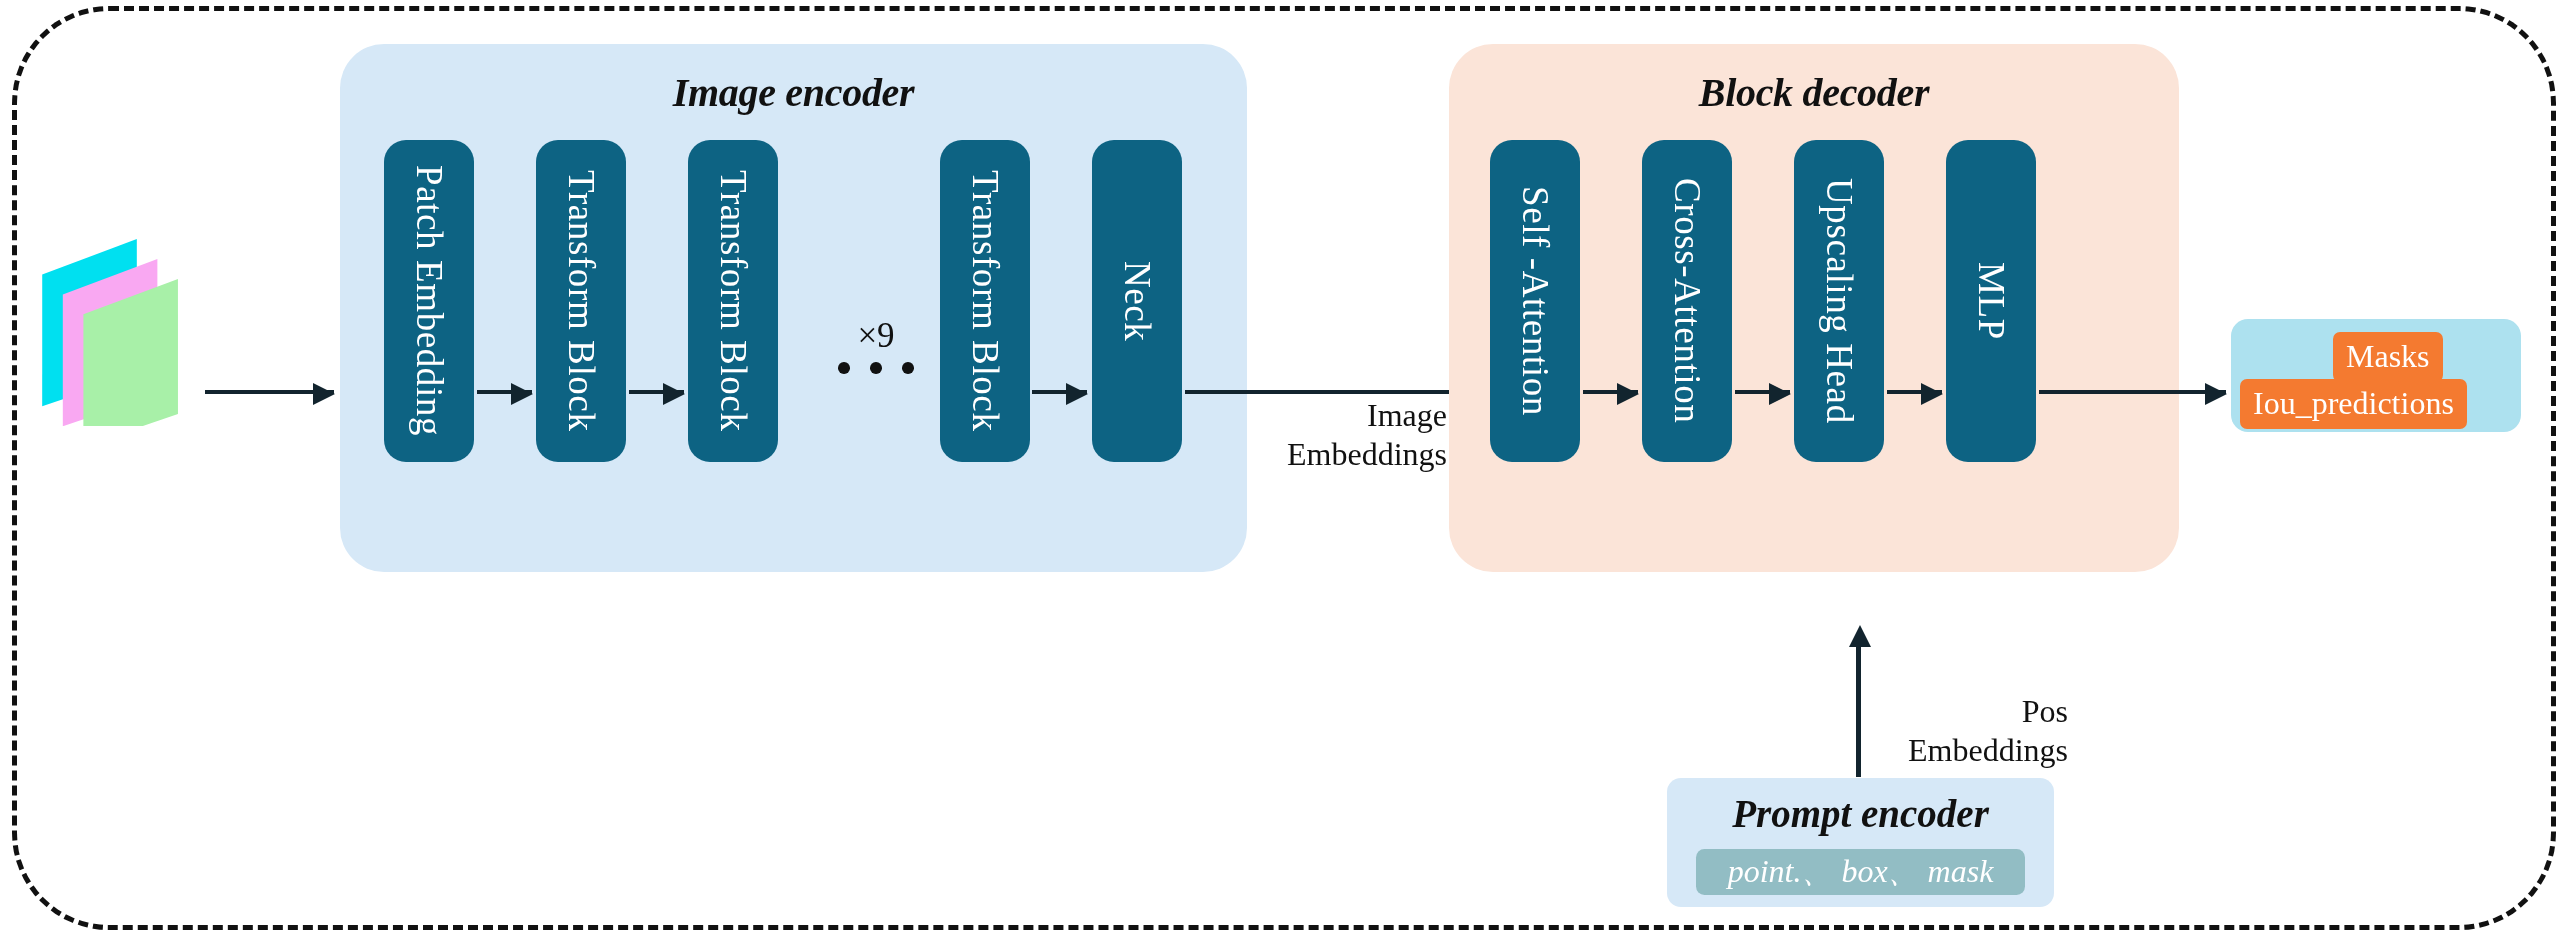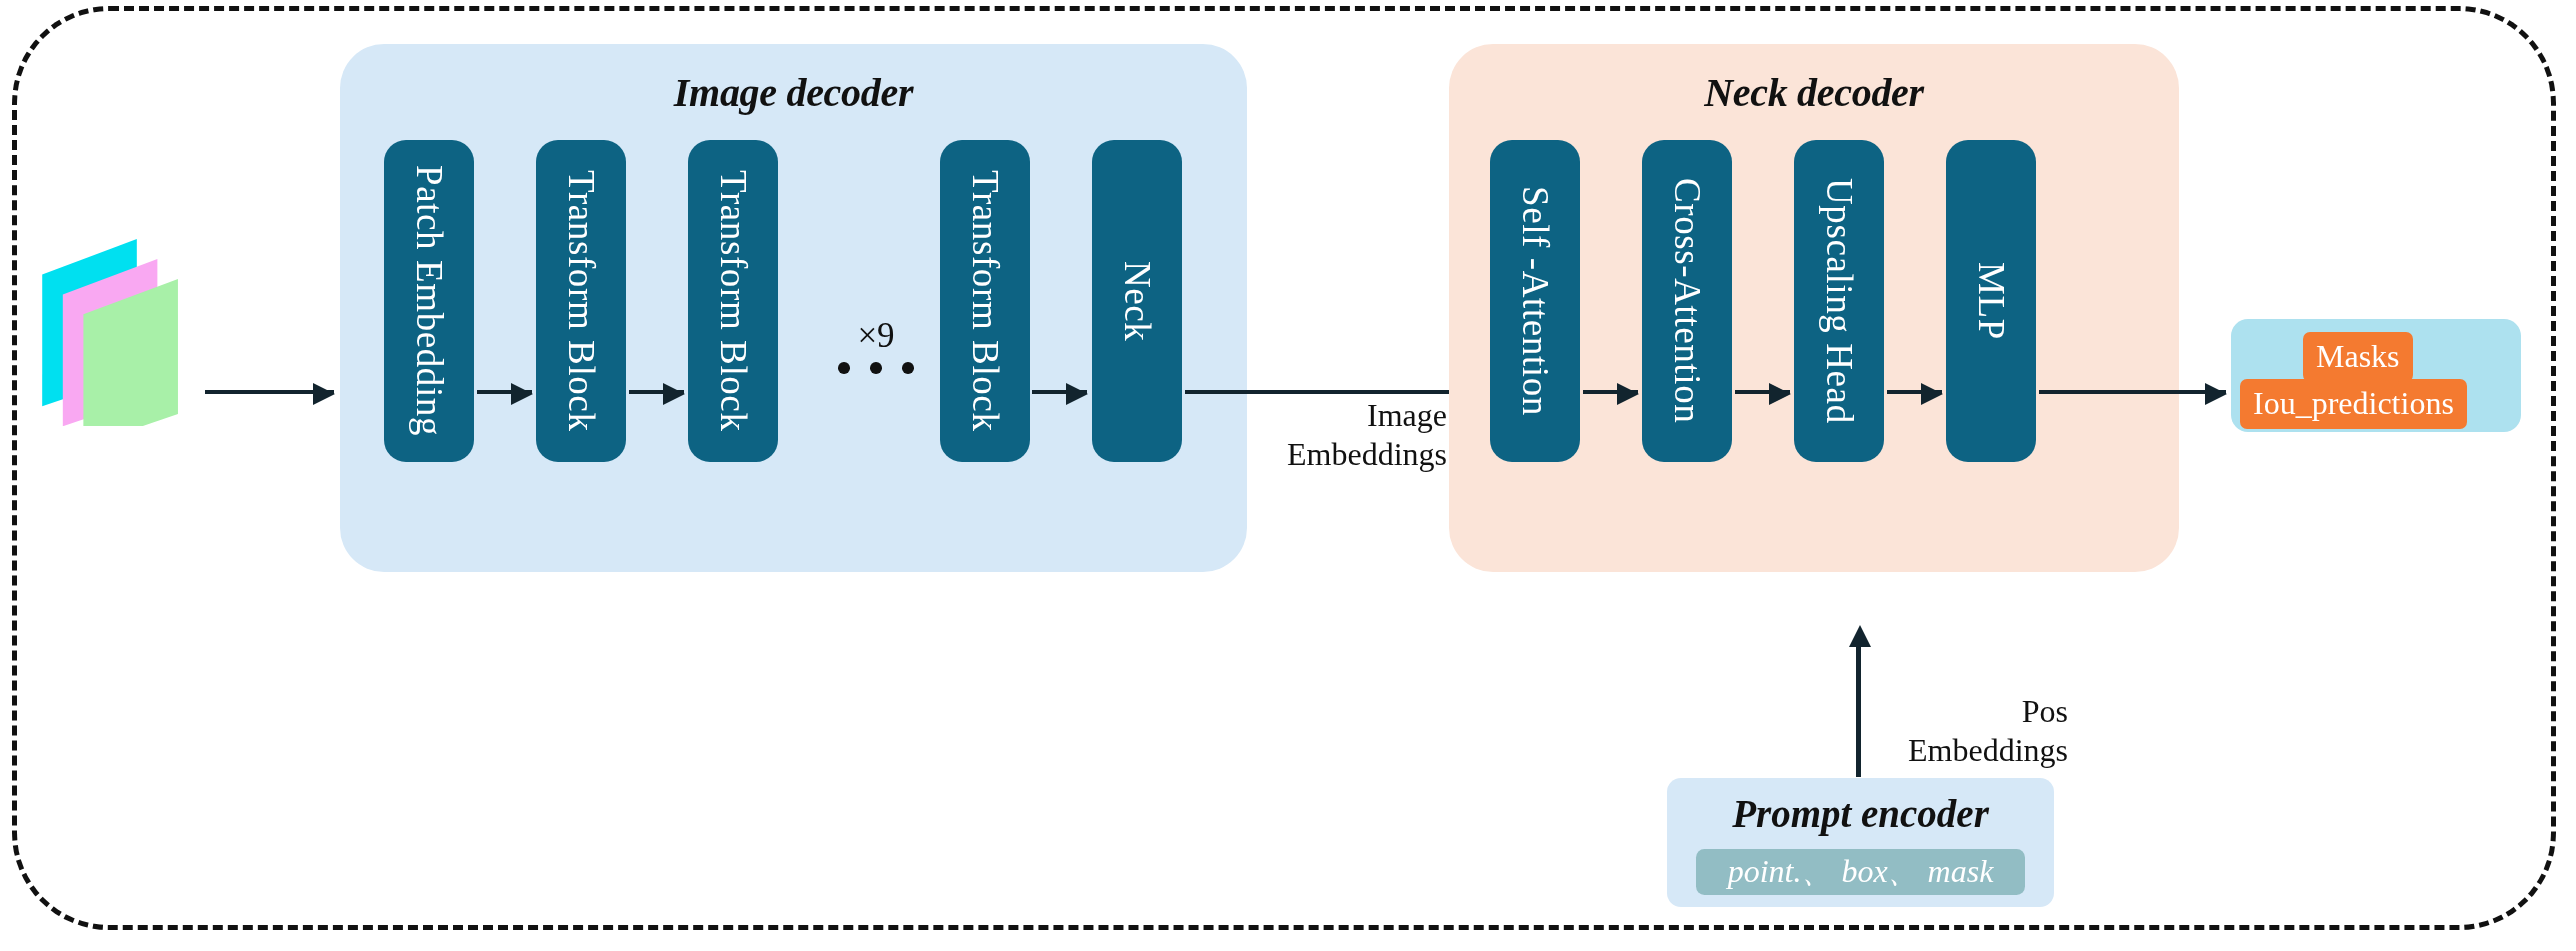--- a/index.html
+++ b/index.html
@@ -183,21 +183,21 @@
   .output-badge {
     position: absolute;
     background: #f47a30;
     color: #ffffff;
     border-radius: 7px;
     font-size: 32px;
     line-height: 1;
     padding: 7.7px 13px 10.3px 13px;
     white-space: nowrap;
   }
-  #badge-masks { left: 72px; top: 13px; }
+  #badge-masks { left: 102px; top: 13px; }
   #badge-iou   { left: 9px;  top: 60px; }
 
   
   #prompt-encoder-panel {
     position: absolute;
     left: 1667px;
     top: 778px;
     width: 387px;
     height: 129px;
     background: #d6e8f7;
@@ -240,21 +240,21 @@
   <svg width="193" height="213" viewBox="0 0 300 330" xmlns="http://www.w3.org/2000/svg">
     <polygon points="5,95 152,40 152,250 5,300" fill="#00e0f0"></polygon>
     <polygon points="37,126 184,71 184,281 37,331" fill="#f9a8f2"></polygon>
     <polygon points="69,157 216,102 216,312 69,362" fill="#a8f0a8"></polygon>
   </svg>
 </div>
 
 <div class="arrow-h" style="left:205px; width:129px;"></div>
 
 <div class="panel" id="image-encoder-panel">
-  <div class="panel-title enc">Image decoder</div>
+  <div class="panel-title enc">Image encoder</div>
 </div>
 
 <div class="block" style="left:384px; width:90px;">
   <span class="block-label">Patch Embedding</span>
 </div>
 <div class="arrow-h" style="left:477px; width:55px;"></div>
 
 <div class="block" style="left:536px; width:90px;">
   <span class="block-label">Transform Block</span>
 </div>
@@ -280,21 +280,21 @@
 
 <div class="block" style="left:1092px; width:90px;">
   <span class="block-label">Neck</span>
 </div>
 
 <div class="arrow-h" style="left:1185px; width:333px;"></div>
 <div class="flow-label" id="image-embeddings-label">Image
 Embeddings</div>
 
 <div class="panel" id="mask-decoder-panel">
-  <div class="panel-title enc">Neck decoder</div>
+  <div class="panel-title enc">Block decoder</div>
 </div>
 
 <div class="block" style="left:1490px; width:90px;">
   <span class="block-label">Self -Attention</span>
 </div>
 <div class="arrow-h" style="left:1583px; width:55px;"></div>
 
 <div class="block" style="left:1642px; width:90px;">
   <span class="block-label">Cross-Attention</span>
 </div>

